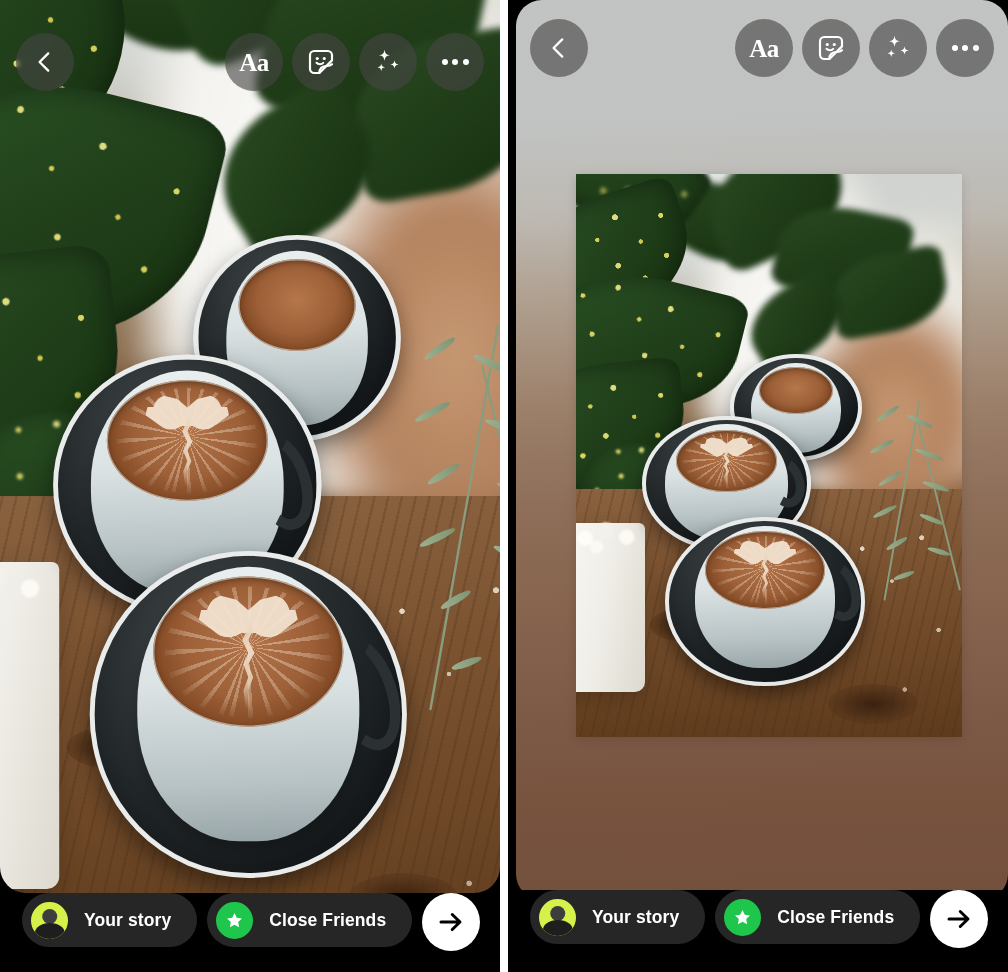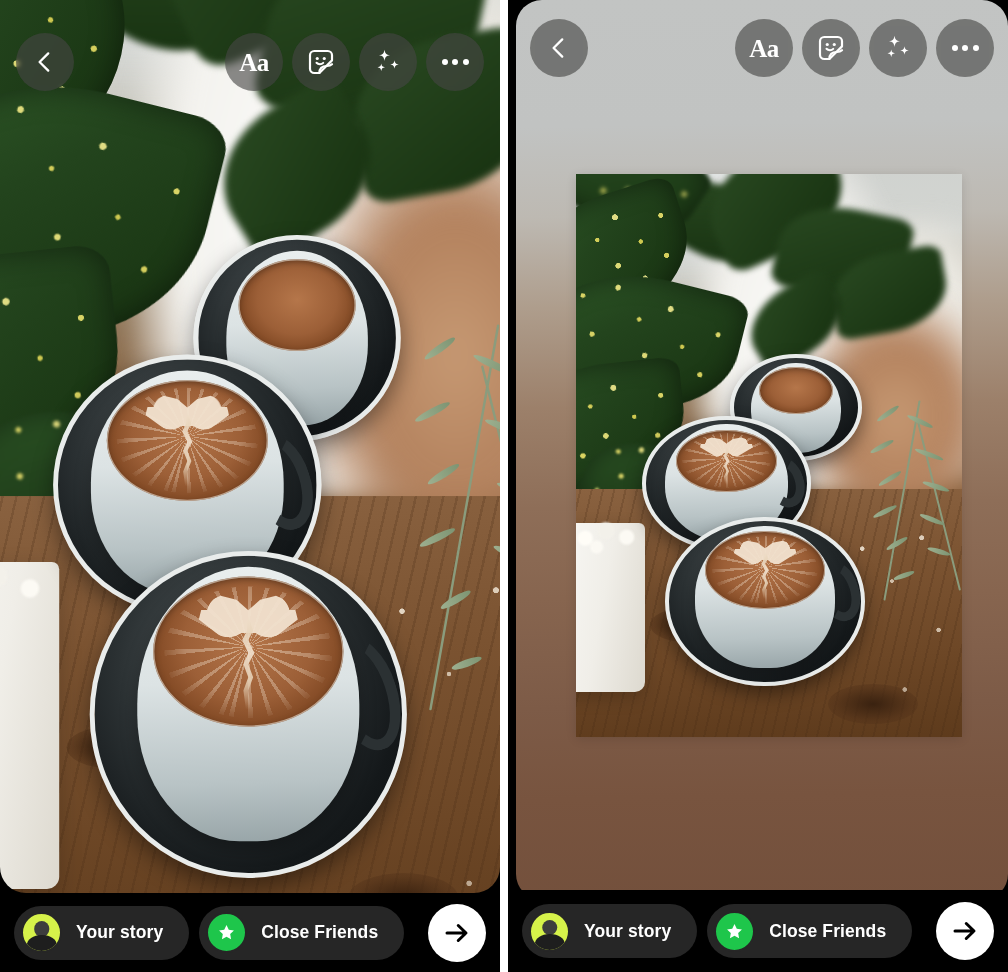--- a/index.html
+++ b/index.html
@@ -269,22 +269,22 @@
     font-size:25px; font-weight:700; letter-spacing:-.5px; line-height:1;
     color:#fff;
   }
   .dots{ display:flex; gap:4.5px; align-items:center; }
   .dots span{ width:6px; height:6px; border-radius:50%; background:#fff; display:block; }
 
   
   .bottombar{
     position:absolute; left:0; bottom:0; width:100%;
     height:79px;
-    display:flex; align-items:center; gap:10px;
-    padding:0 14px;
+    display:flex; gap:10px;
+    padding:0 22px;
     background:#000;
     z-index:30;
   }
   .panel-right .bottombar{ height:82px; }
 
   .pill{
     display:flex; align-items:center; gap:14px;
     height:54px;
     padding:0 26px 0 7px;
     border-radius:27px;

